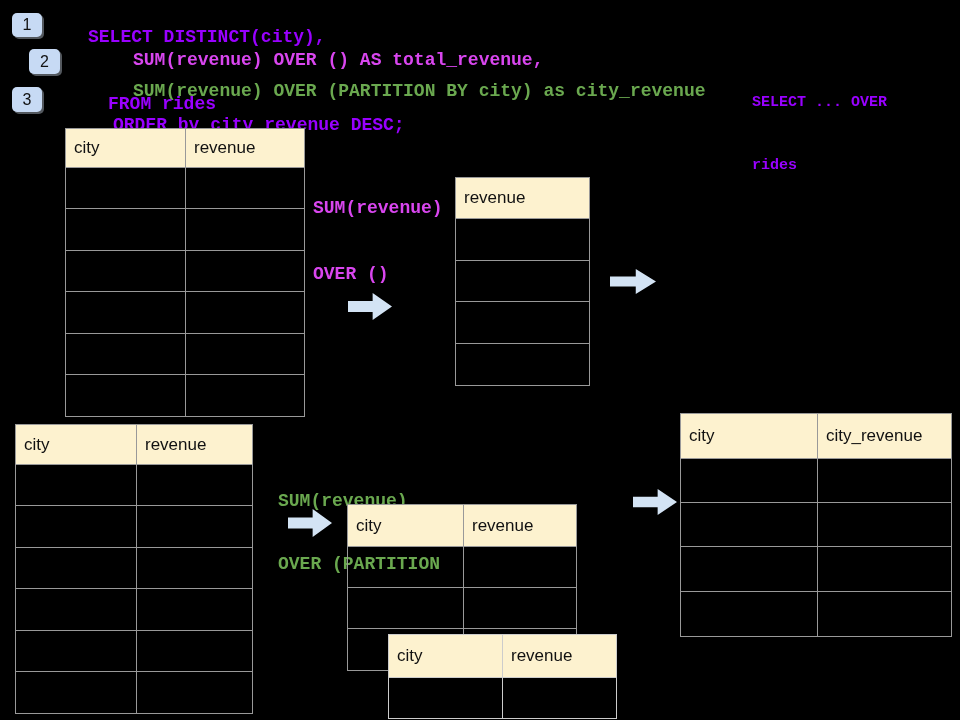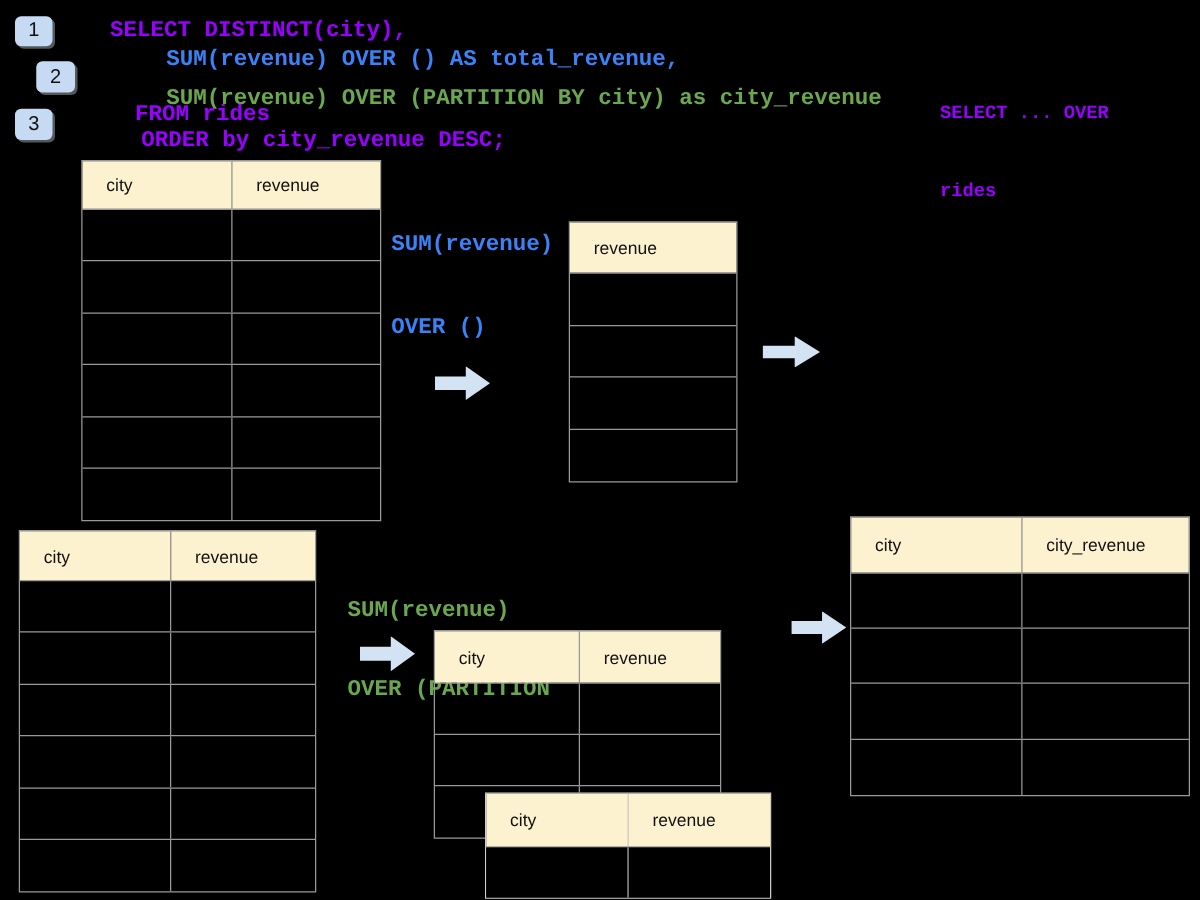--- a/index.html
+++ b/index.html
@@ -1,38 +1,38 @@
 <!DOCTYPE html>
 <html><head>
 <meta charset="utf-8">
 <style>
   html,body{margin:0;padding:0;background:#000;}
   .canvas{position:relative;width:960px;height:720px;background:#000;overflow:hidden;
           font-family:"Liberation Sans",sans-serif;}
 
   
   .code{position:absolute;font-family:"Liberation Mono","DejaVu Sans Mono",monospace;
-        font-weight:bold;font-size:18px;line-height:22px;white-space:pre;}
+        font-weight:bold;font-size:18px;line-height:22px;white-space:pre;margin-top:12px;}
   .purple{color:#9900FF;}
-  .red{color:#3b82f6;}
+  .red{color:#d946ef;}
   .green{color:#6AA84F;}
   .small-code{font-size:15px;line-height:21px;}
 
   
   .badge{position:absolute;background:#C7DAF4;border-radius:5px;
          box-shadow:2px 2px 0 #53585E;color:#111;
          display:flex;align-items:center;justify-content:center;
          font-size:16px;font-family:"Liberation Sans",sans-serif;}
 
   
   .table{position:absolute;border:1px solid #999;box-sizing:border-box;background:transparent;}
   .thead{display:grid;grid-template-columns:var(--cols);height:var(--headh);
          border-bottom:1px solid #999;}
-  .thcell{background:#FDF2CF;display:flex;align-items:center;padding-left:19px;
-          font-size:14px;color:#111;border-right:1px solid #999;box-sizing:border-box;}
+  .thcell{background:#FDF2CF;display:flex;align-items:center;padding-left:8px;
+          font-size:17px;color:#111;border-right:1px solid #999;box-sizing:border-box;}
   .thcell:last-child{border-right:none;}
   .trow{display:grid;grid-template-columns:var(--cols);height:var(--rowh);
         border-bottom:1px solid #999;box-sizing:border-box;}
   .trow:last-child{border-bottom:none;}
   .tcell{border-right:1px solid #999;box-sizing:border-box;}
   .tcell:last-child{border-right:none;}
   .overlay{z-index:3;background:#000;border-color:#CCC;}
   .overlay .thead{border-bottom-color:#CCC;}
   .overlay .thcell{border-right-color:#CCC;}
   .overlay .trow{border-bottom-color:#CCC;}

